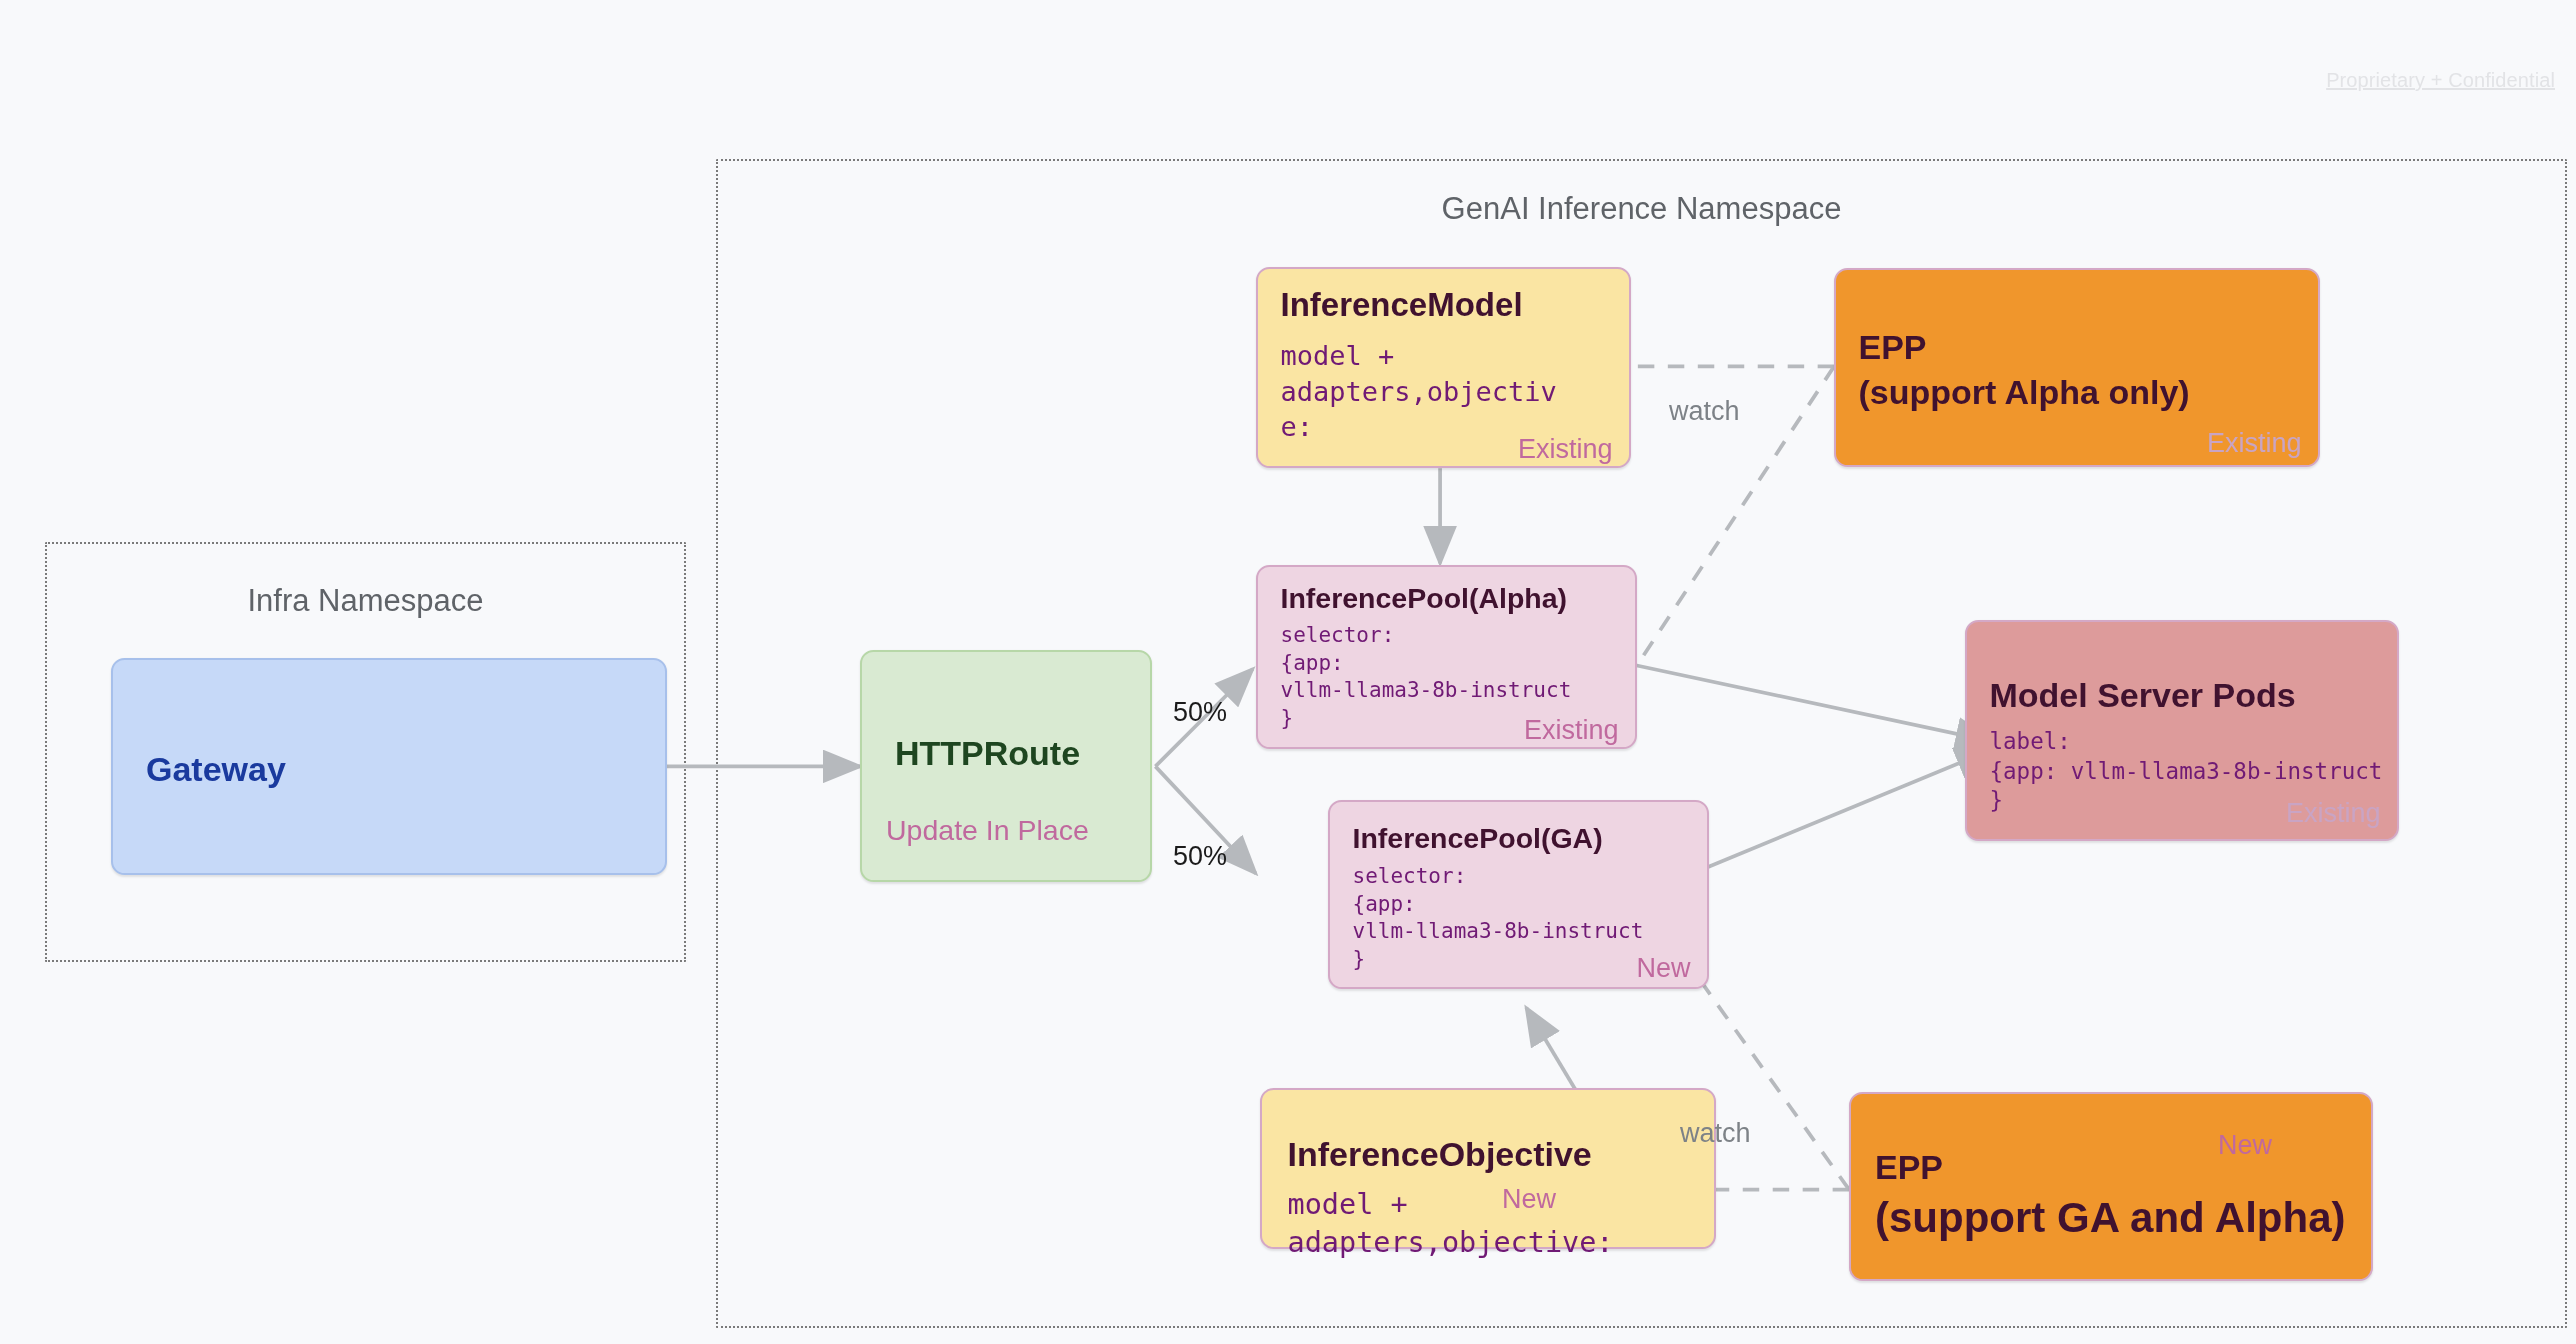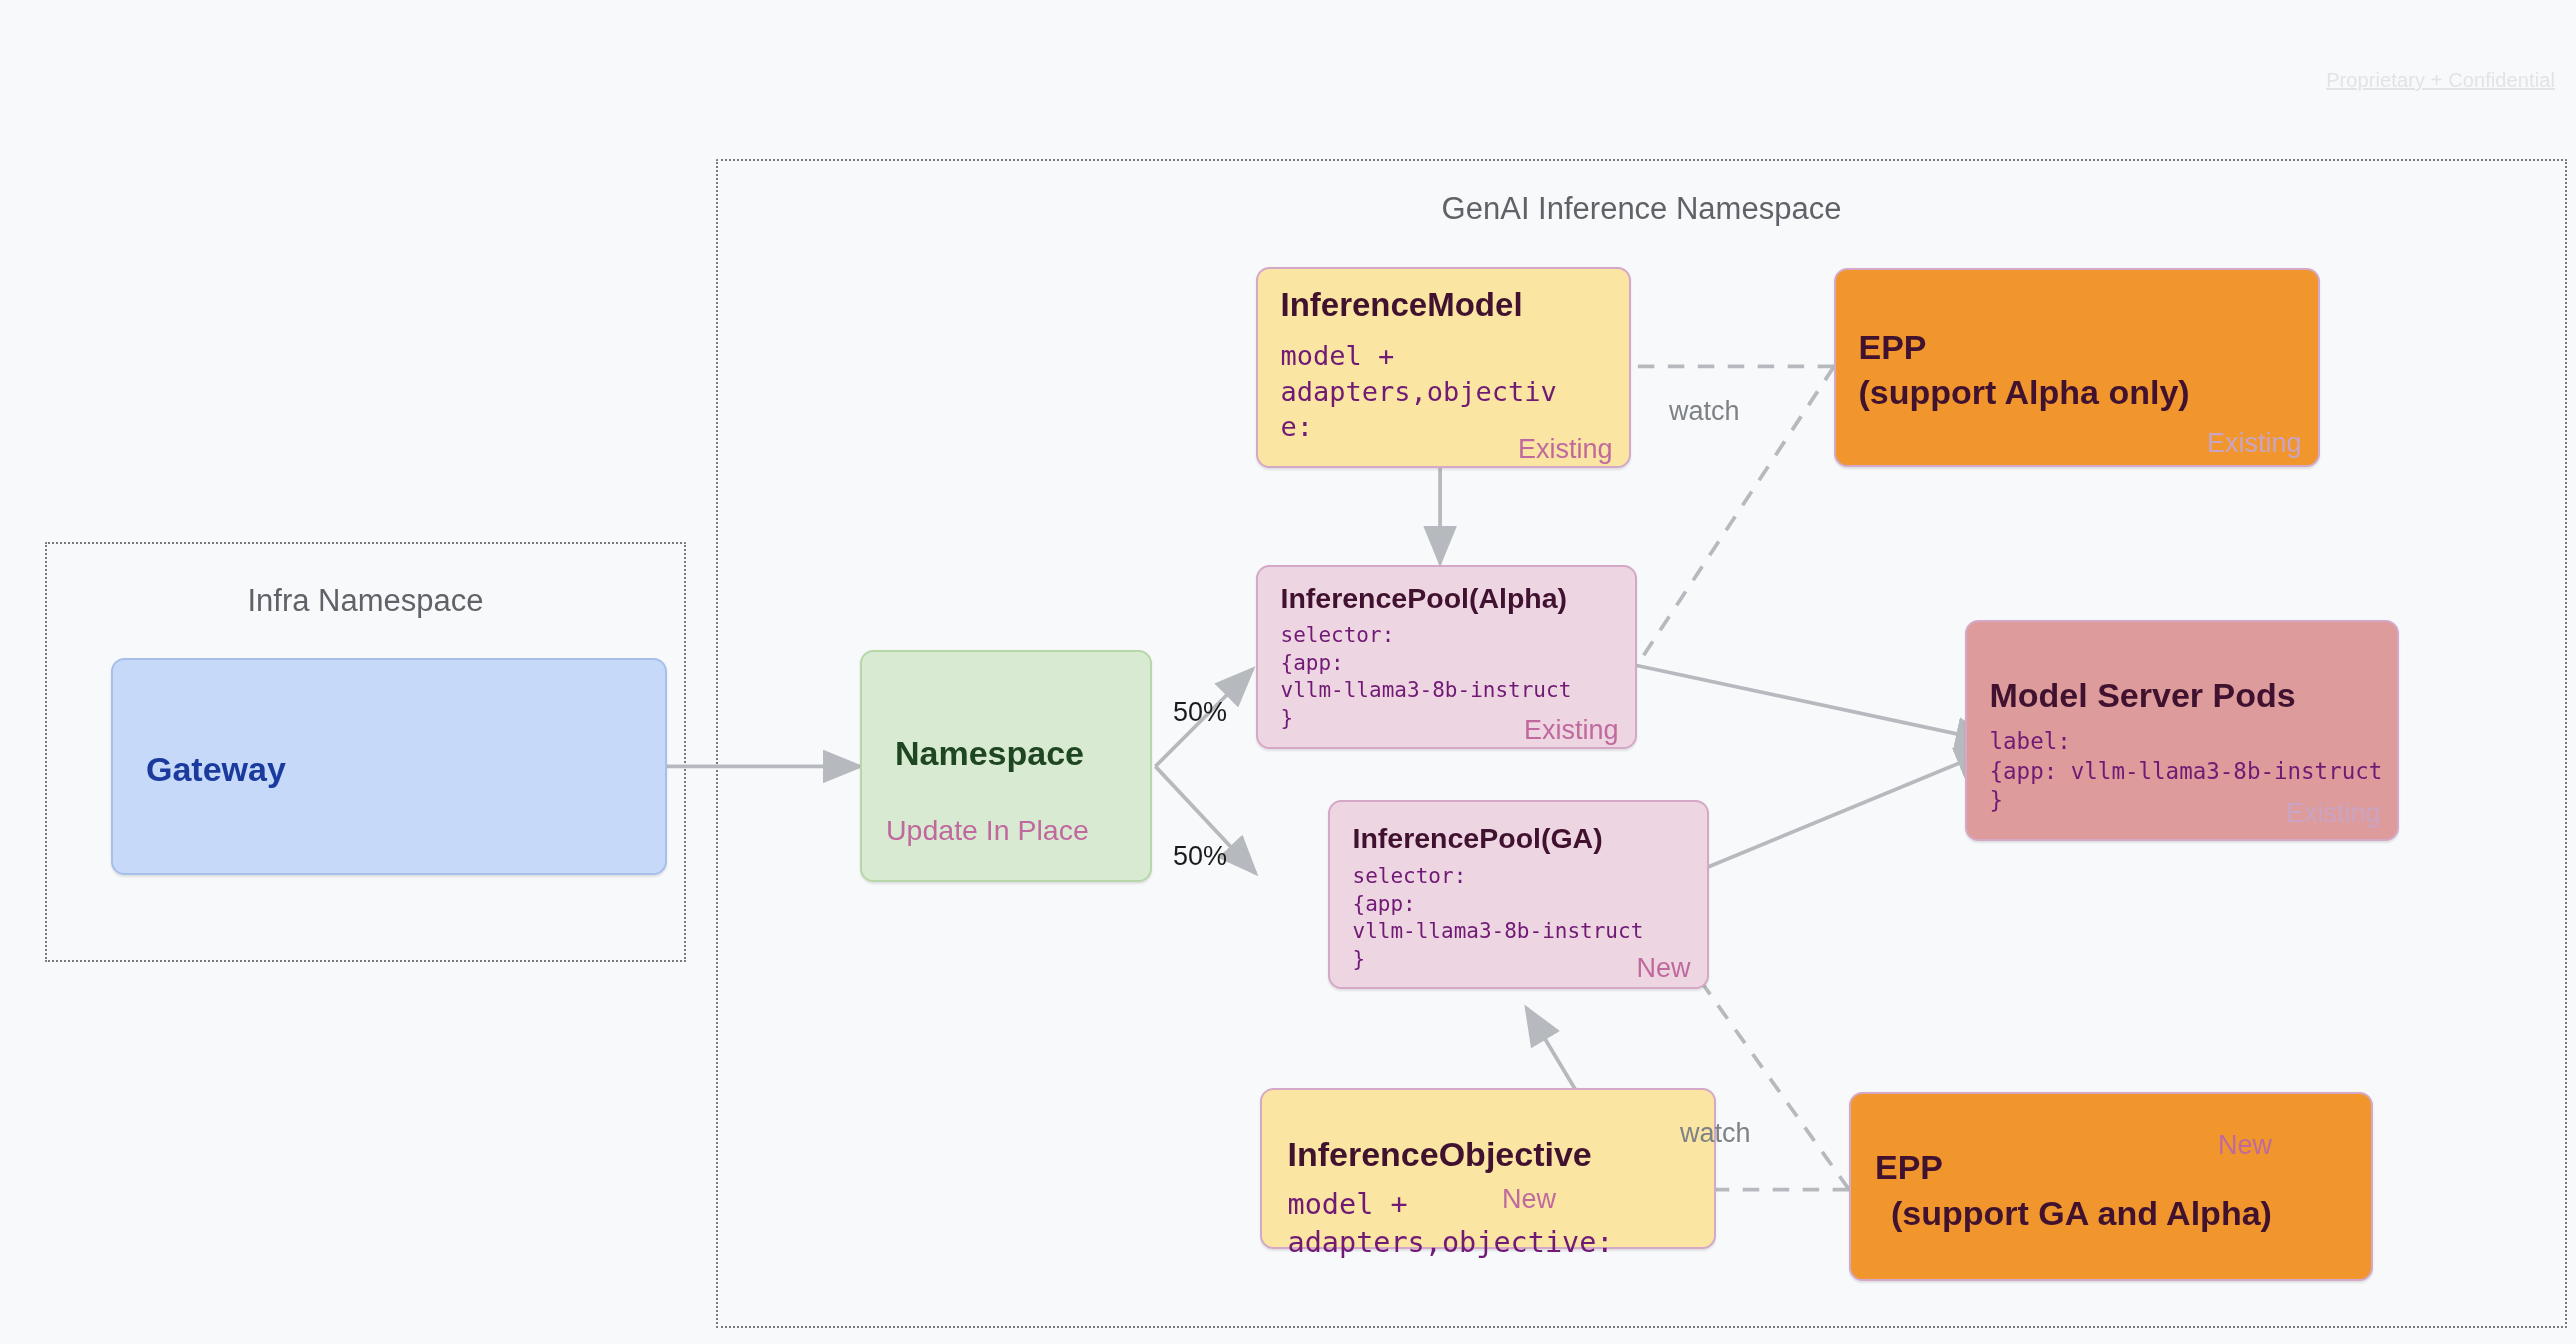--- a/index.html
+++ b/index.html
@@ -140,21 +140,21 @@
     <line x1="2468" y1="1588" x2="2280" y2="1588" stroke="#b6b9bd" stroke-width="5" stroke-dasharray="22 18"></line>
 
     <line x1="2468" y1="1588" x2="2192" y2="1200" stroke="#b6b9bd" stroke-width="5" stroke-dasharray="22 18"></line>
   </svg>
 
   <div class="abs node c-blue" style="left:111px; top:658px; width:556px; height:217px;">
     <div class="title" style="left:33px; top:90px; font-size:34px; color:#1a3a9e;">Gateway</div>
   </div>
 
   <div class="abs node c-green" style="left:860px; top:650px; width:292px; height:232px;">
-    <div class="title" style="left:33px; top:82px; font-size:34px; color:#1e4620;">Namespace</div>
+    <div class="title" style="left:33px; top:82px; font-size:34px; color:#1e4620;">HTTPRoute</div>
     <div class="tag" style="left:24px; top:162px; font-size:28.5px;">Update In Place</div>
   </div>
 
   <div class="abs node c-yellow" style="left:1256px; top:267px; width:375px; height:201px;">
     <div class="title" style="left:22.5px; top:16.5px; font-size:33px;">InferenceModel</div>
     <div class="body" style="left:22.5px; top:69px; font-size:27px;">model +
 adapters,objectiv
 e:</div>
     <div class="tag" style="right:16.5px; bottom:1.5px;">Existing</div>
   </div>
@@ -193,21 +193,21 @@
 
   <div class="abs node c-yellow" style="left:1260px; top:1088px; width:456px; height:161px;">
     <div class="title" style="left:25.5px; top:45px; font-size:34px;">InferenceObjective</div>
     <div class="body" style="left:25.5px; top:96px; font-size:28.5px;">model +
 adapters,objective:</div>
     <div class="tag" style="left:240px; top:94px;">New</div>
   </div>
 
   <div class="abs node c-orange" style="left:1849px; top:1092px; width:524px; height:189px;">
     <div class="title" style="left:24px; top:54px; font-size:34px;">EPP</div>
-    <div class="title" style="left:40px; top:100px; font-size:34px;">(support GA and Alpha)</div>
+    <div class="title" style="left:24px; top:100px; font-size:42px;">(support GA and Alpha)</div>
     <div class="tag" style="left:367px; top:36px;">New</div>
   </div>
 
   <div class="edge-label" style="left:1173px; top:697px;">50%</div>
 
   <div class="edge-label" style="left:1173px; top:841px;">50%</div>
 
   <div class="edge-label grey" style="left:1669px; top:396px;">watch</div>
 
   <div class="edge-label grey" style="left:1680px; top:1118px;">watch</div>

